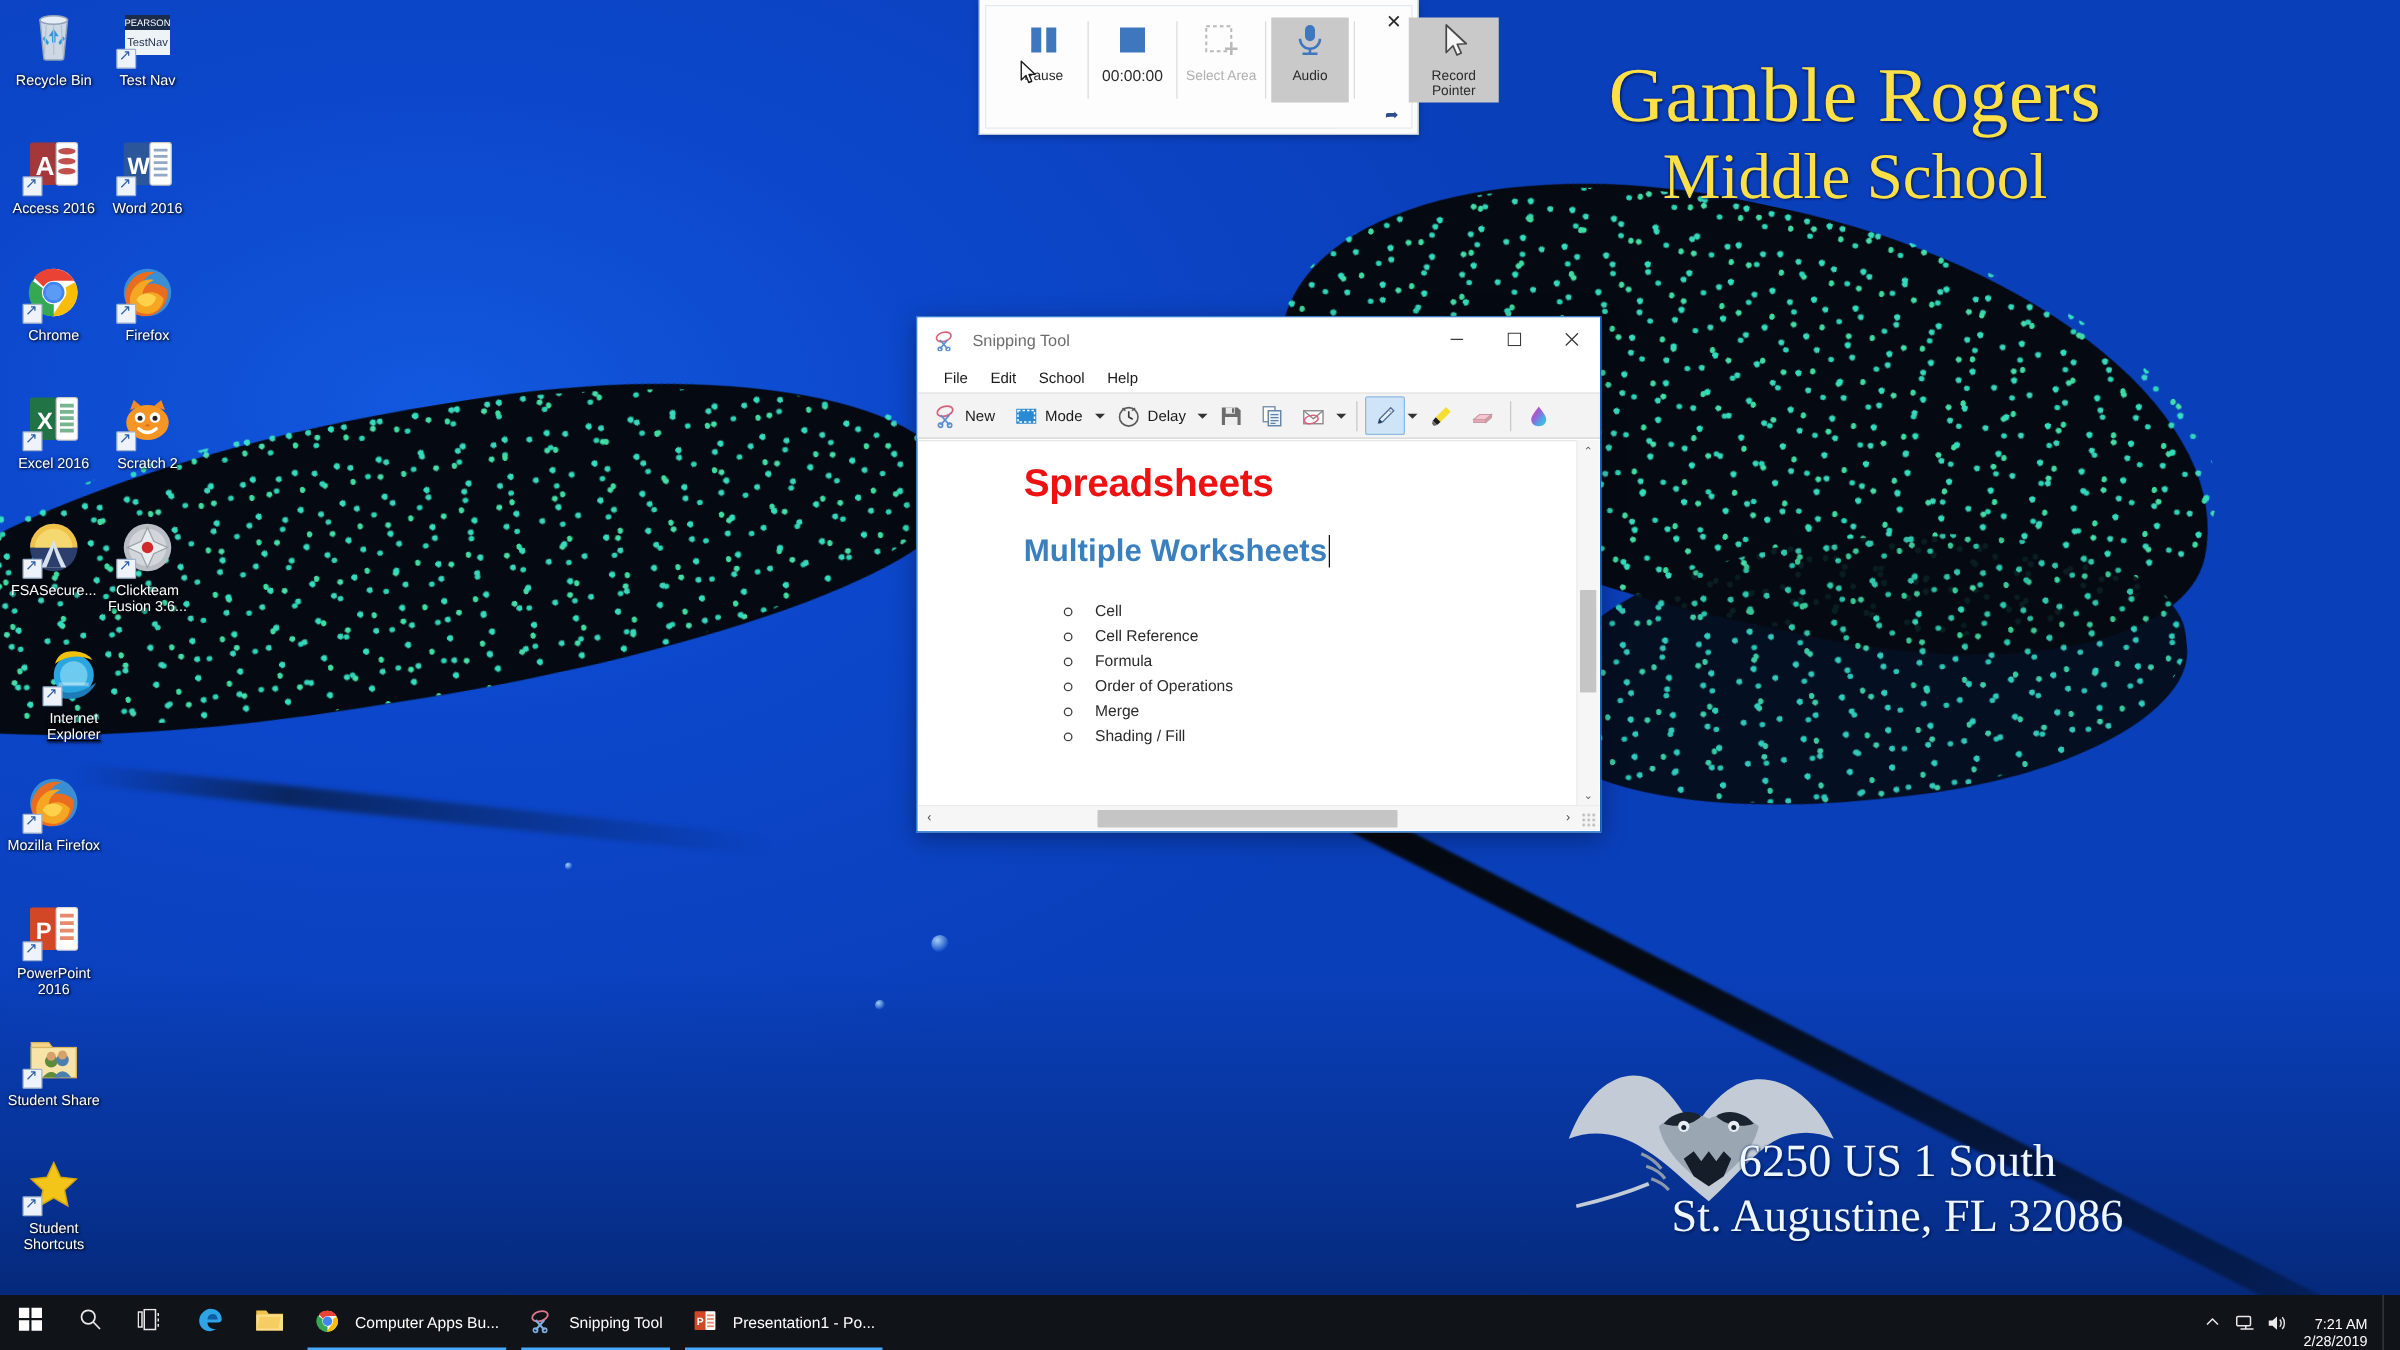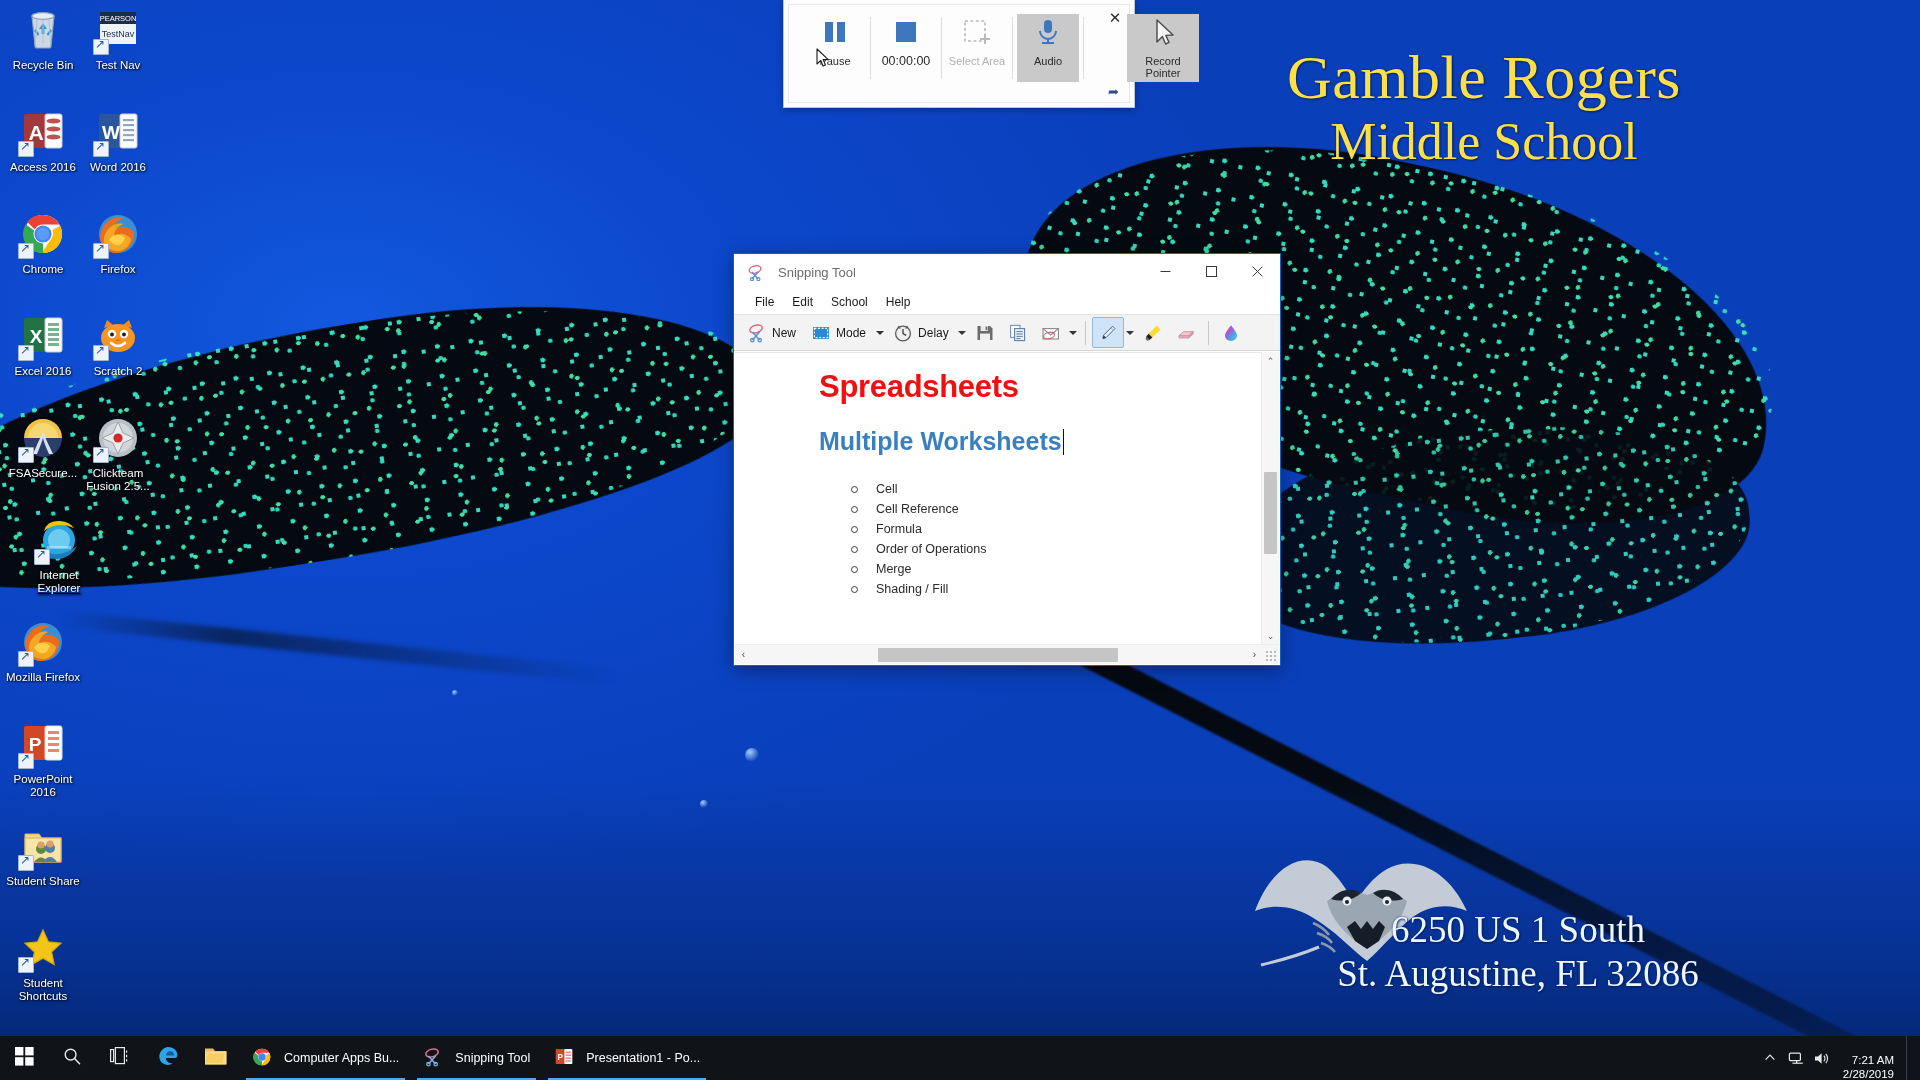--- a/index.html
+++ b/index.html
@@ -445,21 +445,21 @@
   <div class="dicon" style="left:79px;top:414px;">
     <div class="glyph">
       <svg viewBox="0 0 48 48" width="48" height="48">
         <circle cx="24" cy="24" r="19" fill="#b9bec4"></circle>
         <circle cx="24" cy="24" r="15" fill="#d2d6db"></circle>
         <path d="M24 8 l5 11 11 5 -11 5 -5 11 -5 -11 -11 -5 11 -5Z" fill="#e9ecef" stroke="#9aa1a8"></path>
         <circle cx="24" cy="24" r="4.6" fill="#cf2b2b"></circle>
       </svg>
       <span class="shortcut-arrow"></span>
     </div>
-    <span class="cap">Clickteam Fusion 2.5...</span>
+    <span class="cap">Clickteam Fusion 3.6...</span>
   </div>
 
   <div class="dicon" style="left:20px;top:516px;text-decoration:underline;">
     <div class="glyph">
       <svg viewBox="0 0 48 48" width="48" height="48">
         <path d="M24 8 C33 8 40 15 40 24 C40 33 33 40 24 40 C15 40 8 33 8 24 C8 15 15 8 24 8Z" fill="#2aa5e0"></path>
         <path d="M24 13 c6 0 11 5 11 11 0 3 -1 6 -3 8 h-16 c-2 -2 -3 -5 -3 -8 0 -6 5 -11 11 -11Z" fill="#6dcbf0"></path>
         <path d="M6 34 q18 10 36 -4 q-6 12 -19 13 q-14 1 -17 -9Z" fill="#1b7cb8"></path>
         <path d="M9 15 q14 -10 30 -3 q-4 -6 -14 -7 q-13 -1 -16 10Z" fill="#f2c10a"></path>
         <path d="M12 30 h24 v3 H12Z" fill="#fff" opacity=".35"></path>

